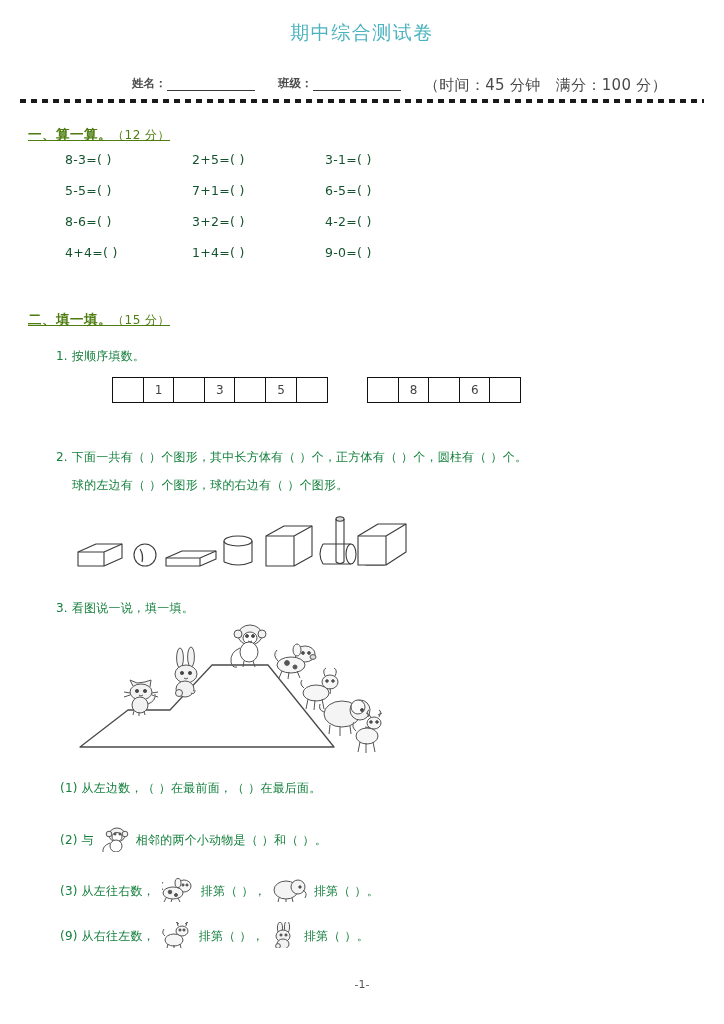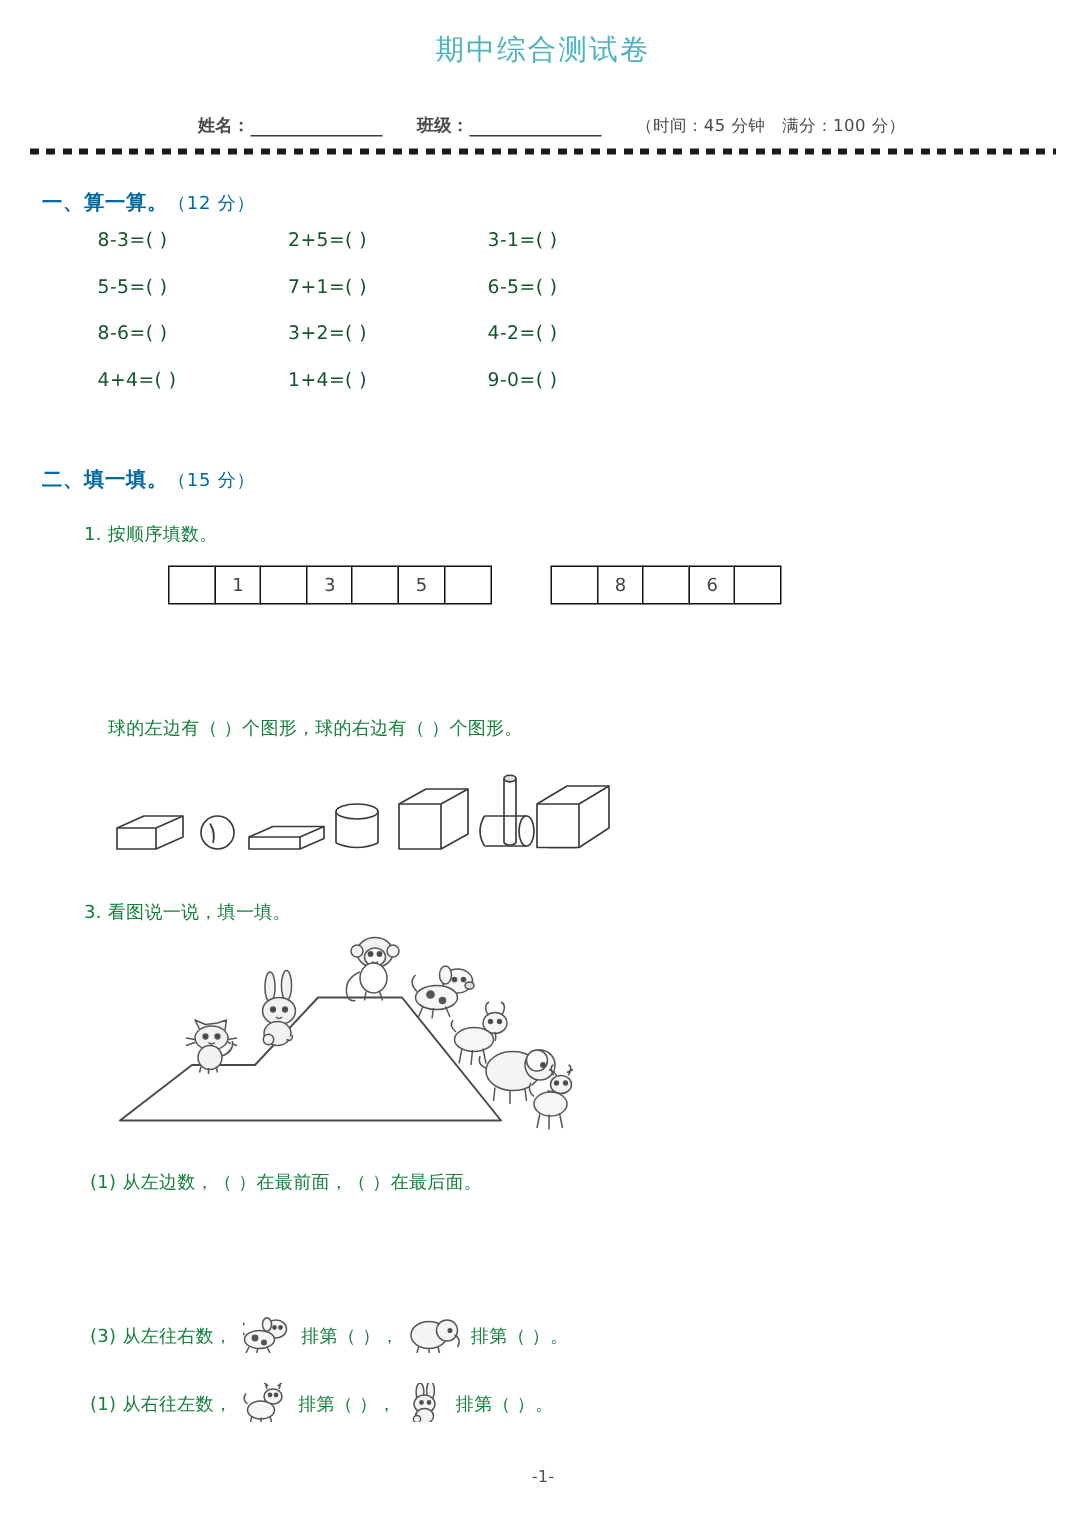--- a/index.html
+++ b/index.html
@@ -49,42 +49,43 @@
   .info-item { position: absolute; white-space: nowrap; }
   .info-label { font-size: 11.5px; font-weight: bold; }
   .blank-line {
     display: inline-block;
     border-bottom: 1.3px solid #3a3a3a;
     vertical-align: bottom;
     height: 12px;
   }
   .info-name  { left: 132px; top: 2px; }
   .info-class { left: 278px; top: 2px; }
-  .info-meta  { left: 424px; top: 2px; font-size: 11px; letter-spacing: .3px; text-align: right; }
+  .info-meta  { left: 424px; top: 2px; font-size: 15px; letter-spacing: .3px; text-align: right; }
 
   
   .divider {
     position: absolute;
     top: 99px;
     left: 20px;
     width: 684px;
     height: 4px;
     background-image: repeating-linear-gradient(
       to right, #1a1a1a 0px, #1a1a1a 6px, #ffffff 6px, #ffffff 11px);
   }
 
   
   .sec-head {
     position: absolute;
     left: 28px;
     font-size: 13.5px;
     font-weight: bold;
-    color: #0369a1;
+    color: #4d7c0f;
     letter-spacing: .5px;
     white-space: nowrap;
+    text-decoration: underline;
   }
   .sec-head .pts {
     font-weight: normal;
     font-size: 12px;
   }
 
   
   .calc-grid { position: absolute; left: 0; top: 152px; width: 724px; }
   .calc-cell {
     position: absolute;
@@ -202,20 +203,21 @@
   </div>
 
   <div class="numrow" style="left:367px; top:377px">
     <div class="cellbox"></div>
     <div class="cellbox">8</div>
     <div class="cellbox"></div>
     <div class="cellbox">6</div>
     <div class="cellbox"></div>
   </div>
 
+  <div class="q" style="left:56px; top:449px">2. 下面一共有（      ）个图形，其中长方体有（      ）个，正方体有（      ）个，圆柱有（      ）个。</div>
   <div class="q" style="left:72px; top:477px">球的左边有（      ）个图形，球的右边有（      ）个图形。</div>
 
   <div class="shapes">
     <svg width="330" height="62" viewBox="0 0 330 62" fill="none" stroke="#3a3a3a" stroke-width="1.1" stroke-linejoin="round">
 
       <g>
         <path d="M4 40 L22 32 L48 32 L48 46 L30 54 L4 54 Z" fill="#fff"></path>
         <path d="M4 40 L30 40 L30 54 M30 40 L48 32" fill="none"></path>
       </g>
 
@@ -353,20 +355,36 @@
         <circle cx="23" cy="8" r="1.3" fill="#444"></circle>
         <ellipse cx="13" cy="22" rx="11" ry="8"></ellipse>
         <path d="M6 28 L4 38 M12 29 L12 39 M19 28 L21 38"></path>
         <path d="M2 17 q-5 -4 -2 -9"></path>
       </g>
     </svg>
   </div>
 
   <div class="q" style="left:60px; top:780px">(1) 从左边数，（       ）在最前面，（       ）在最后面。</div>
 
+  <div class="q" style="left:60px; top:826px">
+    <span>(2) 与</span>
+    <span class="inline-ico">
+      <svg width="28" height="26" viewBox="0 0 28 26" fill="#f2f2f2" stroke="#555" stroke-width="1">
+        <ellipse cx="16" cy="9" rx="8" ry="7"></ellipse>
+        <ellipse cx="16" cy="11" rx="5" ry="4.5" fill="#fff"></ellipse>
+        <circle cx="14" cy="8" r="1.1" fill="#444"></circle>
+        <circle cx="19" cy="8" r="1.1" fill="#444"></circle>
+        <circle cx="8" cy="8" r="2.8"></circle>
+        <circle cx="24" cy="8" r="2.8"></circle>
+        <ellipse cx="15" cy="20" rx="6" ry="6" fill="#fff"></ellipse>
+        <path d="M9 17 q-8 3 -7 9" fill="none"></path>
+      </svg>
+    </span>
+    <span>相邻的两个小动物是（       ）和（       ）。</span>
+  </div>
 
   <div class="q" style="left:60px; top:878px">
     <span>(3) 从左往右数，</span>
     <span class="inline-ico">
       <svg width="32" height="24" viewBox="0 0 32 24" fill="#f6f6f6" stroke="#555" stroke-width="1">
         <ellipse cx="22" cy="8" rx="7" ry="6"></ellipse>
         <ellipse cx="16" cy="5" rx="3" ry="4.5"></ellipse>
         <circle cx="21" cy="7" r="1.1" fill="#444"></circle>
         <circle cx="25" cy="7" r="1.1" fill="#444"></circle>
         <ellipse cx="11" cy="15" rx="10" ry="6"></ellipse>
@@ -383,21 +401,21 @@
         <ellipse cx="25" cy="9" rx="7" ry="7"></ellipse>
         <circle cx="27" cy="9" r="1.2" fill="#444"></circle>
         <path d="M30 12 q5 3 2 8" fill="none"></path>
         <path d="M6 20 L5 24 M13 21 L13 24 M19 20 L20 24"></path>
       </svg>
     </span>
     <span>排第（       ）。</span>
   </div>
 
   <div class="q" style="left:60px; top:922px">
-    <span>(1) 从右往左数，</span>
+    <span>(9) 从右往左数，</span>
     <span class="inline-ico">
       <svg width="30" height="26" viewBox="0 0 30 26" fill="#f6f6f6" stroke="#555" stroke-width="1">
         <ellipse cx="20" cy="9" rx="6" ry="5"></ellipse>
         <path d="M16 4 q-2 -5 0 -6 M24 4 q2 -5 0 -6 M17 2 l-3 -2 M23 2 l3 -2" fill="none"></path>
         <circle cx="18" cy="8" r="1.1" fill="#444"></circle>
         <circle cx="22" cy="8" r="1.1" fill="#444"></circle>
         <ellipse cx="12" cy="18" rx="9" ry="6"></ellipse>
         <path d="M6 22 L5 26 M12 23 L12 26 M18 22 L19 26"></path>
         <path d="M3 14 q-4 -3 -1 -7"></path>
       </svg>

